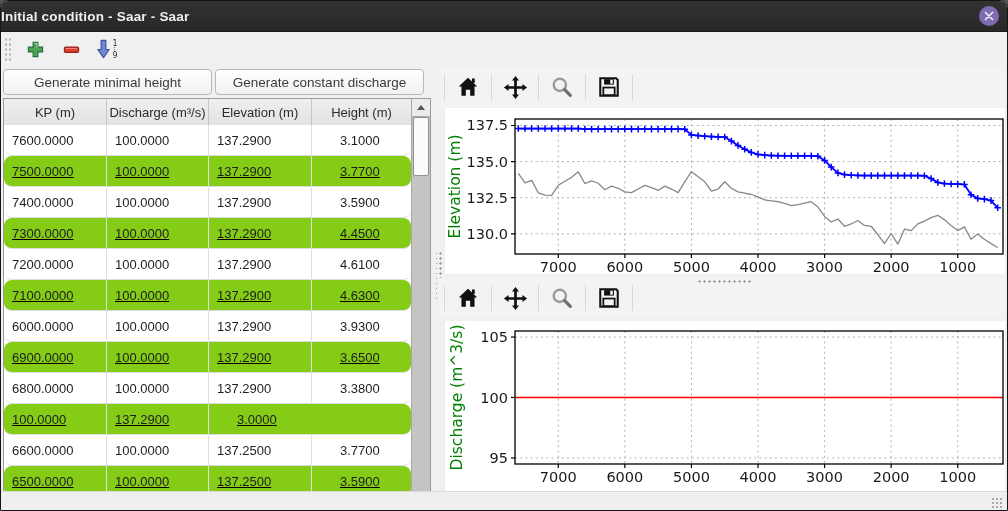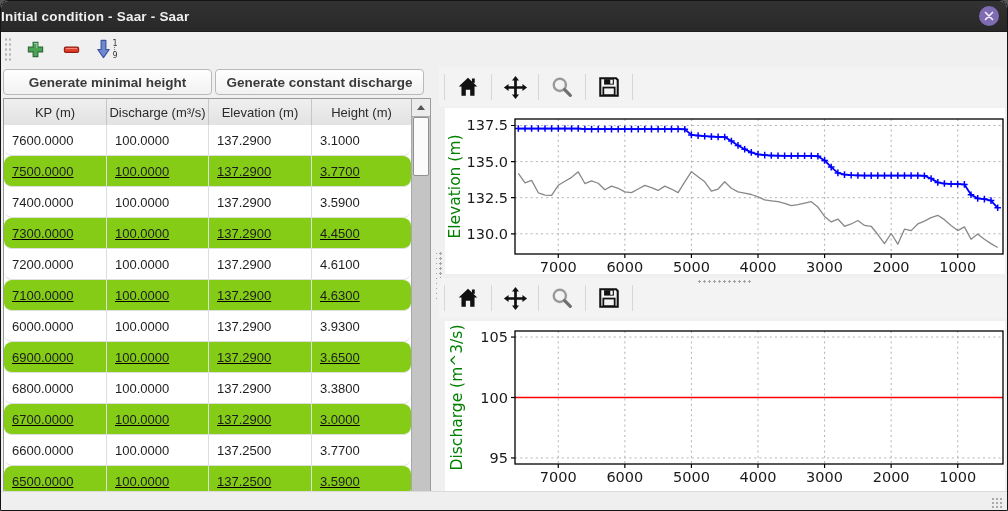--- a/index.html
+++ b/index.html
@@ -17,39 +17,39 @@
   .app-toolbar{position:absolute;left:3px;top:33px;height:30px;display:flex;align-items:center;}
   .tb-handle{width:8px;height:24px;margin-right:8px;
     background-image:radial-gradient(circle,#b5b5b5 1px,transparent 1.3px);background-size:4px 5px;}
   .tb-btn{width:30px;height:28px;display:flex;align-items:center;justify-content:center;margin-right:6px;}
   .sort-nums{display:flex;flex-direction:column;font-size:8px;line-height:7px;color:#333;
     margin-left:1px;font-family:"DejaVu Sans",sans-serif;}
   .sort-dots{width:1px;height:5px;margin-left:2px;border-left:1px dotted #777;}
   
   .gen-btn{position:absolute;top:68px;height:26px;box-sizing:border-box;
     background:linear-gradient(#ffffff,#f1f1f1);border:1px solid #b9b9b9;border-radius:4px;
-    font-size:13.5px;color:#3a3a3a;display:flex;align-items:center;justify-content:center;cursor:pointer;font-weight:bold;}
+    font-size:13.5px;color:#3a3a3a;display:flex;align-items:center;justify-content:center;cursor:pointer;}
   .gen-btn.b1{left:2px;width:209px;}
   .gen-btn.b2{left:214px;width:209px;}
   
   .table-frame{position:absolute;left:2px;top:97px;width:428px;height:470px;background:#fff;
     border:1px solid #9b9b9b;box-sizing:border-box;}
   .tbl-header{position:absolute;left:0;top:0;right:19px;height:26px;
     background:linear-gradient(#efefef,#e2e2e2);border-bottom:1px solid #b2b2b2;
     display:grid;grid-template-columns:103px 102px 103px 1fr;}
   .th{display:flex;align-items:center;justify-content:center;font-size:13px;color:#2b2b2b;
     border-right:1px solid #c6c6c6;}
   .th:last-child{border-right:none;}
   .tbl-body{position:absolute;left:0;top:26px;right:19px;bottom:0;overflow:hidden;background:#fff;}
   .tr{height:30px;display:grid;grid-template-columns:103px 102px 103px 1fr;
     border-bottom:1px solid #dedede;background:#fff;border-radius:8px;}
   .tr.alt{background:#84cc16;text-decoration:underline;}
   .td{display:flex;align-items:center;padding-left:8px;font-size:13px;color:#1e1e1e;
     border-right:1px solid #dedede;}
-  .td:last-child{border-right:none;}
+  .td:last-child{border-right:none;margin-left:20px;}
   
   .sbar{position:absolute;top:0;right:0;width:19px;height:100%;background:#c4c4c4;
     border-left:1px solid #a8a8a8;box-sizing:border-box;}
   .sb-btn{position:absolute;left:0;width:100%;height:17px;background:#ececec;
     display:flex;align-items:center;justify-content:center;cursor:pointer;}
   .sb-up{top:0;border-bottom:1px solid #ababab;}
   .sb-down{bottom:0;border-top:1px solid #ababab;}
   .arr{width:0;height:0;border-left:4px solid transparent;border-right:4px solid transparent;}
   .arr.up{border-bottom:5px solid #555;}
   .arr.down{border-top:5px solid #555;}
@@ -176,21 +176,20 @@
           <div class="td">137.2900</div>
           <div class="td">3.6500</div>
         </div>
         <div class="tr">
           <div class="td">6800.0000</div>
           <div class="td">100.0000</div>
           <div class="td">137.2900</div>
           <div class="td">3.3800</div>
         </div>
         <div class="tr alt">
-          <div class="td">6700.0000</div>
           <div class="td">100.0000</div>
           <div class="td">137.2900</div>
           <div class="td">3.0000</div>
         </div>
         <div class="tr">
           <div class="td">6600.0000</div>
           <div class="td">100.0000</div>
           <div class="td">137.2500</div>
           <div class="td">3.7700</div>
         </div>

